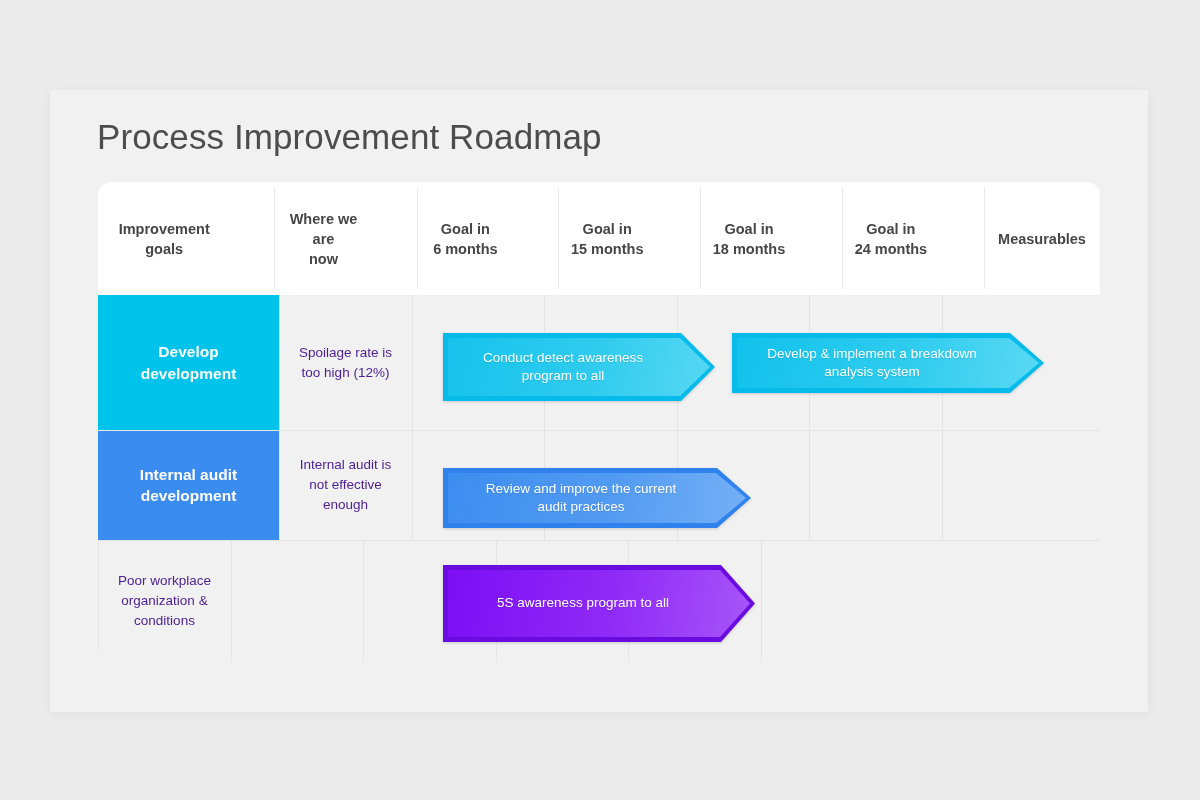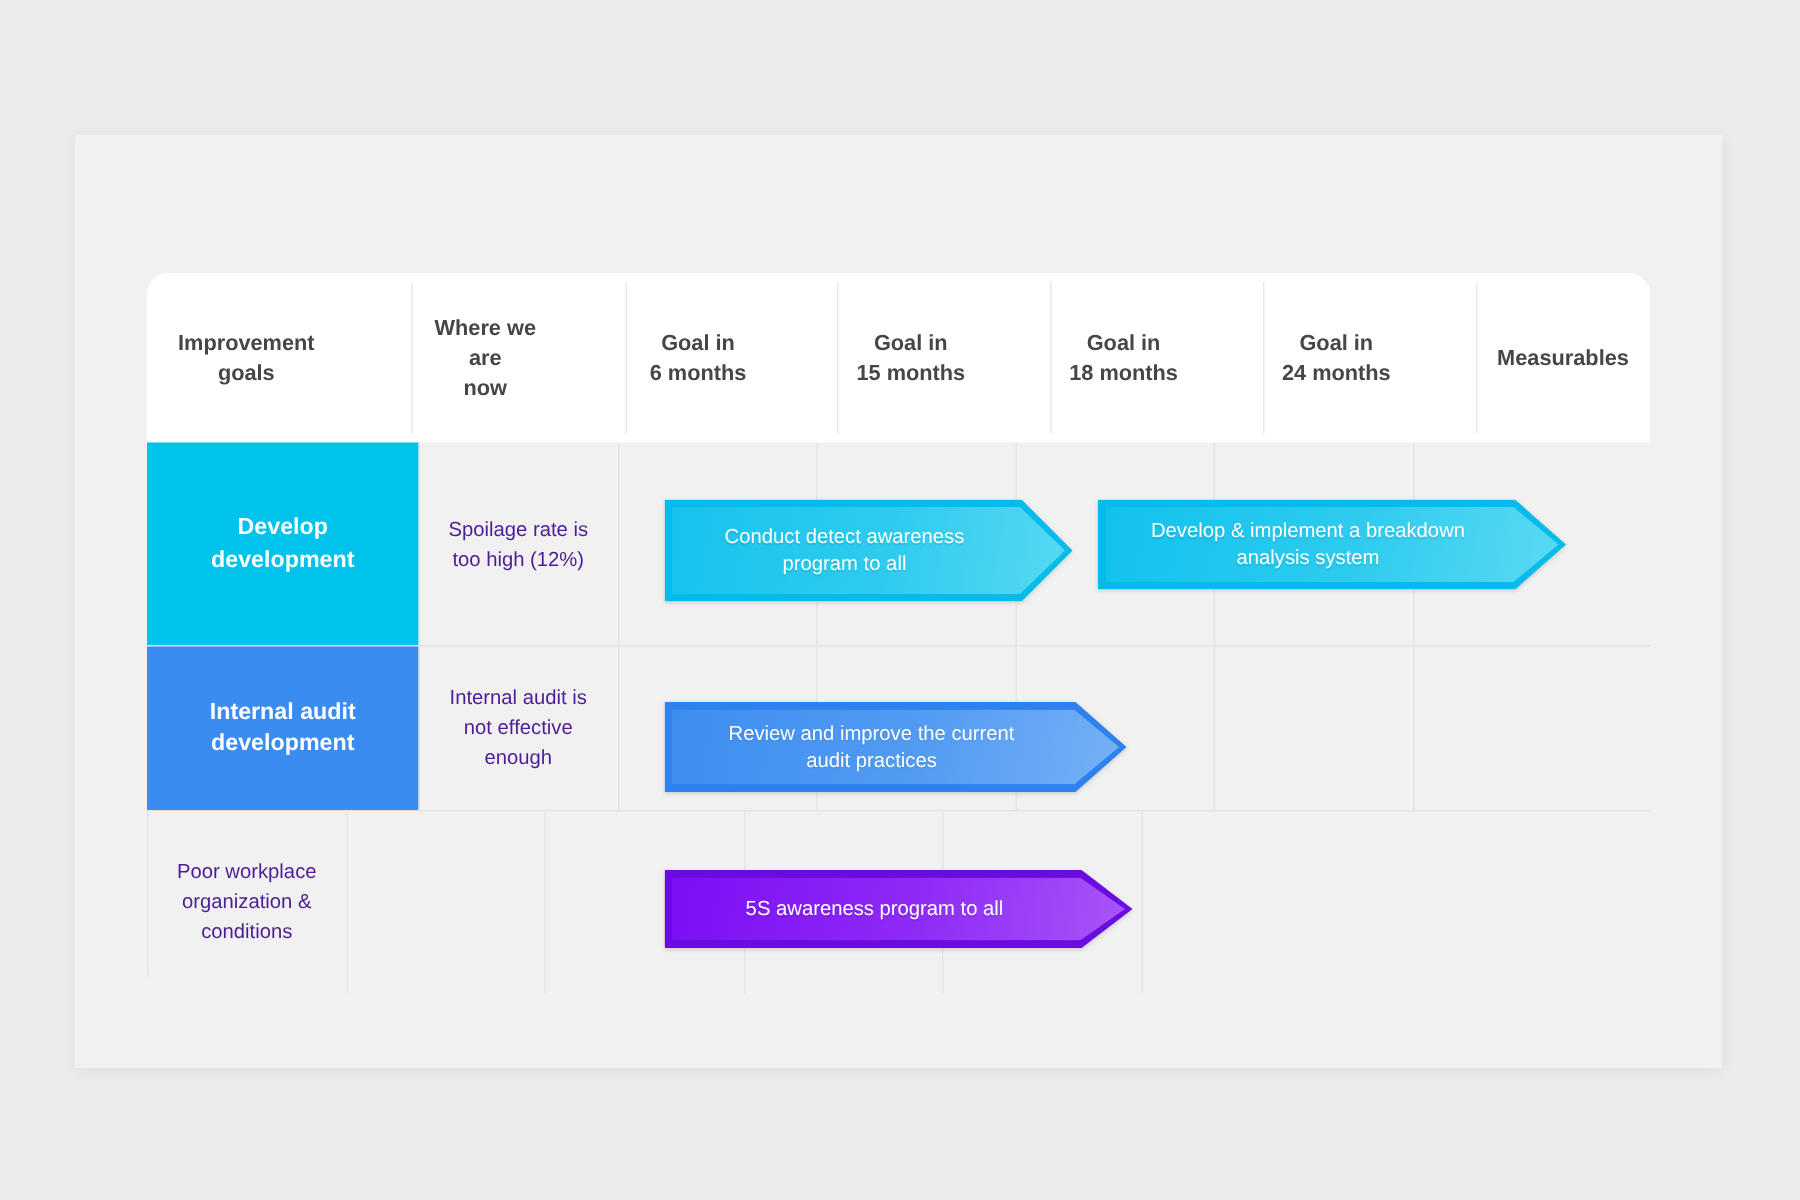--- a/index.html
+++ b/index.html
@@ -191,20 +191,21 @@
     line-height: 1.35;
     z-index: 2;
     text-shadow: 0 1px 1px rgba(0,0,0,0.10);
   }
 </style>
 </head>
 <body>
 
 <div id="slide-panel">
 
+  <div id="slide-title">Process Improvement Roadmap</div>
 
   <div id="roadmap-card">
 
     <div id="table-header">
       <div class="head-cell" style="width:181px">
         <span>Improvement goals</span>
       </div>
       <div class="head-cell" style="width:133px">
         <span>
           <span>Where we are</span><br>
@@ -328,21 +329,21 @@
         <div class="outer" style="background:#06bbe9"></div>
         <div class="inner" style="background:linear-gradient(100deg,#12c2ec 0%,#2ecbef 55%,#59d9f3 100%)"></div>
         <div class="label">
           <span>
             <span>Develop &amp; implement a breakdown</span><br>
             <span>analysis system</span>
           </span>
         </div>
       </div>
 
-      <div class="arrow" style="left:345px; top:285px; width:312px; height:52px;">
+      <div class="arrow" style="left:345px; top:270px; width:312px; height:77px;">
         <div class="outer" style="background:#6a0bdf"></div>
         <div class="inner" style="background:linear-gradient(100deg,#7d0ef5 0%,#8f2bf7 55%,#a855f9 100%)"></div>
         <div class="label">
           <span>
             <span>5S awareness program to all</span>
           </span>
         </div>
       </div>
 
     </div>

